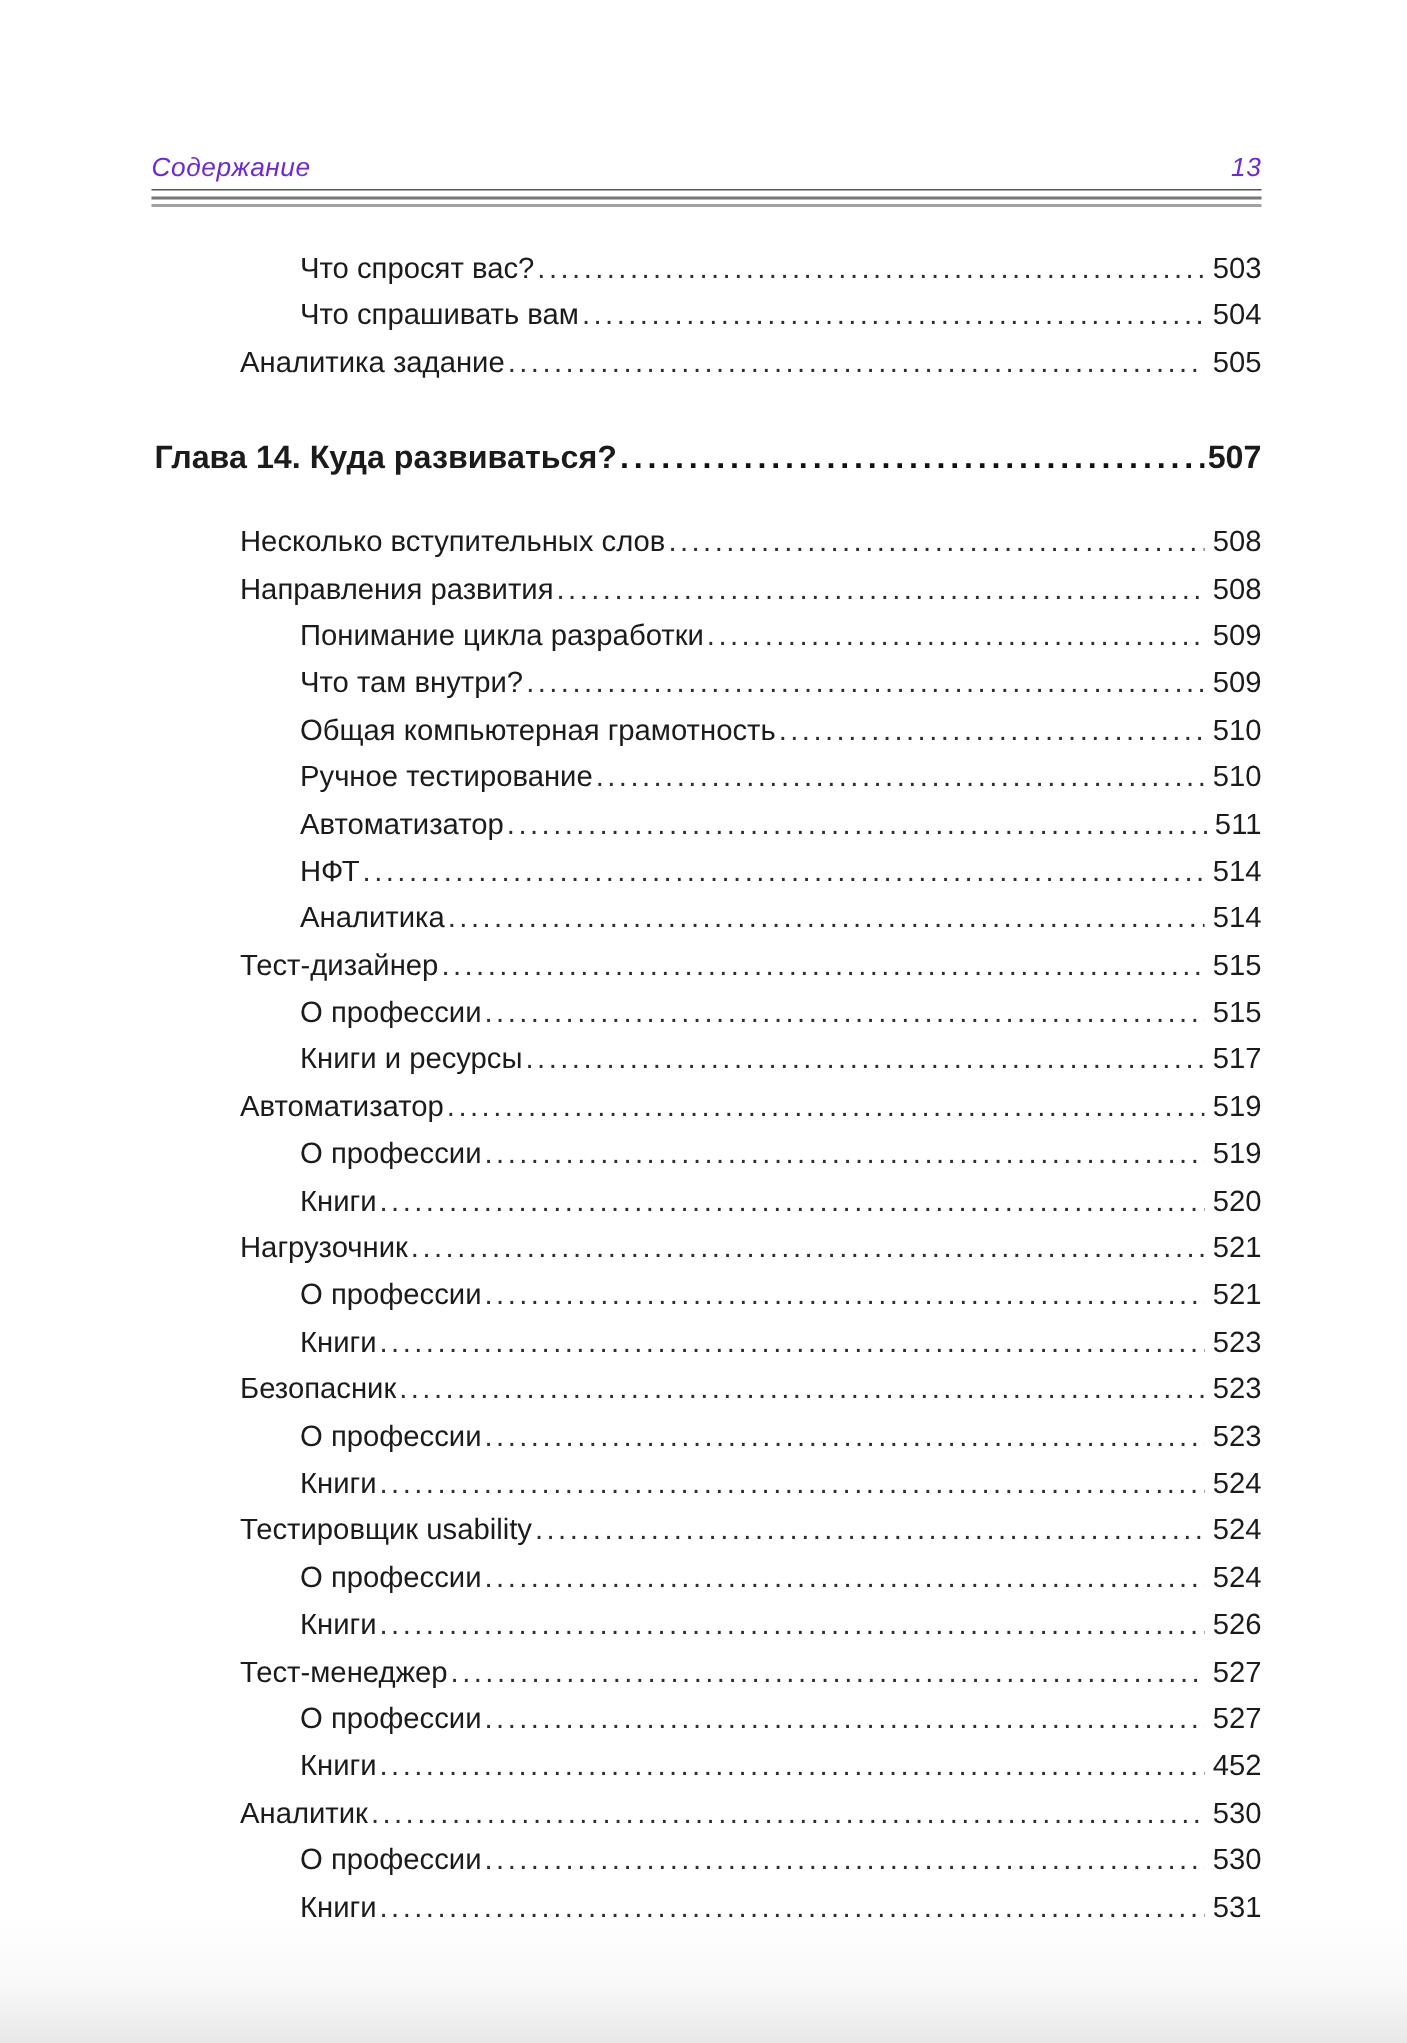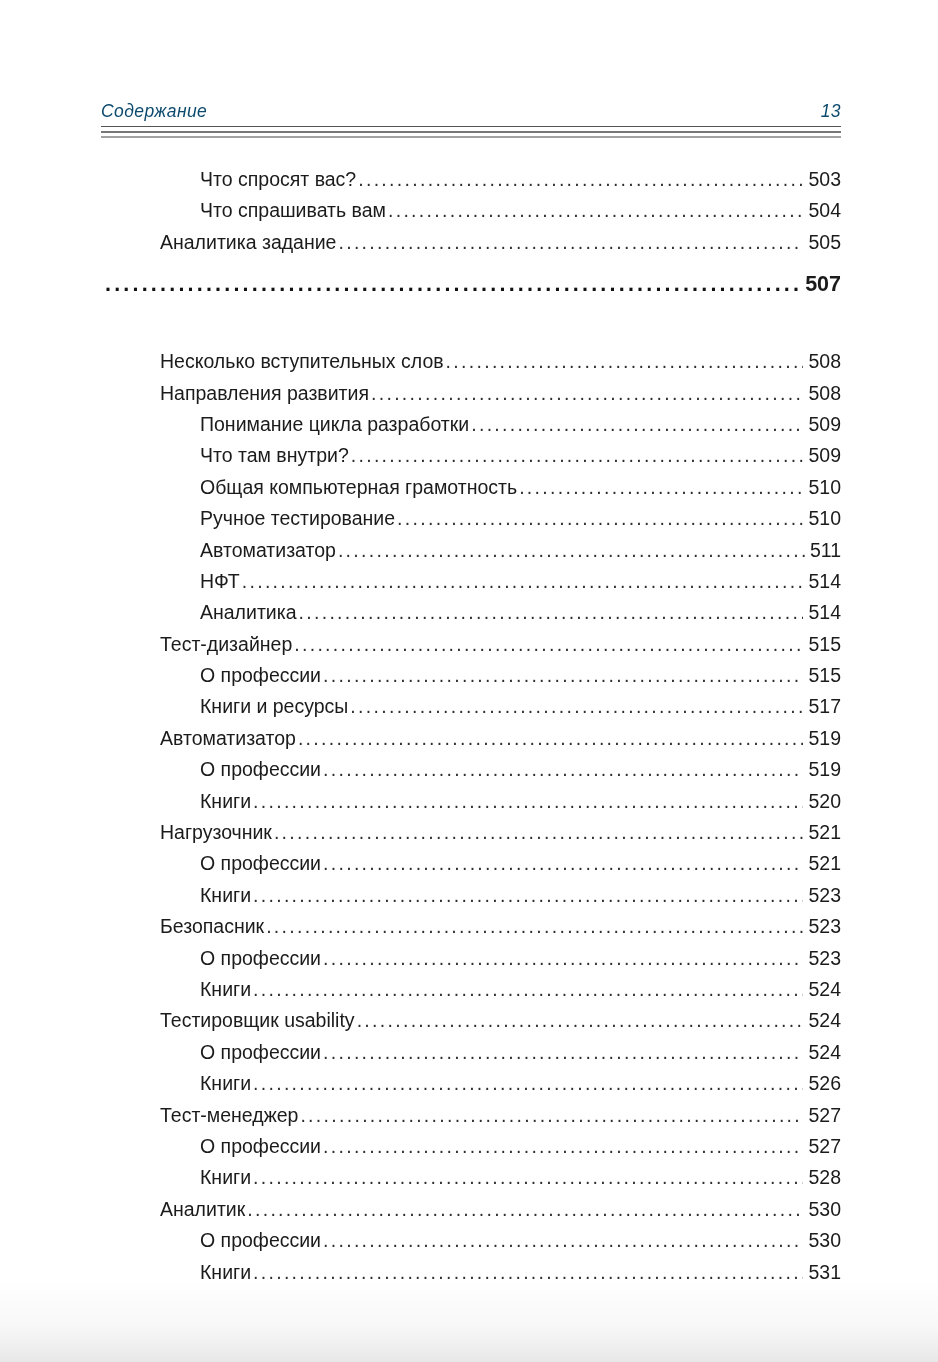--- a/index.html
+++ b/index.html
@@ -21,21 +21,21 @@
     left: 101px;
     top: 101px;
     width: 740px;
   }
   .running-header-row {
     display: flex;
     justify-content: space-between;
     align-items: baseline;
     font-style: italic;
     font-size: 17.5px;
-    color: #0c4a6e;
+    color: #6d28d9;
     letter-spacing: 0.4px;
     padding-bottom: 4px;
     border-bottom: 1px solid #555555;
     text-align: right;
   }
   .header-double-rule {
     margin-top: 4px;
     height: 3px;
     border-top: 2px solid #777777;
     border-bottom: 2px solid #a2a2a2;
@@ -120,20 +120,21 @@
       <span class="toc-label">Что спрашивать вам</span>
       <span class="toc-dots">........................................................................................................................................................................................................</span>
       <span class="toc-page">504</span>
     </div>
       <div class="toc-row level-1">
       <span class="toc-label">Аналитика задание</span>
       <span class="toc-dots">........................................................................................................................................................................................................</span>
       <span class="toc-page">505</span>
     </div>
       <div class="toc-row chapter">
+      <span class="toc-label">Глава 14. Куда развиваться?</span>
       <span class="toc-dots">........................................................................................................................................................................................................</span>
       <span class="toc-page">507</span>
     </div>
       <div class="toc-row level-1">
       <span class="toc-label">Несколько вступительных слов</span>
       <span class="toc-dots">........................................................................................................................................................................................................</span>
       <span class="toc-page">508</span>
     </div>
       <div class="toc-row level-1">
       <span class="toc-label">Направления развития</span>
@@ -256,21 +257,21 @@
       <span class="toc-page">527</span>
     </div>
       <div class="toc-row level-2">
       <span class="toc-label">О профессии</span>
       <span class="toc-dots">........................................................................................................................................................................................................</span>
       <span class="toc-page">527</span>
     </div>
       <div class="toc-row level-2">
       <span class="toc-label">Книги</span>
       <span class="toc-dots">........................................................................................................................................................................................................</span>
-      <span class="toc-page">528</span>
+      <span class="toc-page">452</span>
     </div>
       <div class="toc-row level-1">
       <span class="toc-label">Аналитик</span>
       <span class="toc-dots">........................................................................................................................................................................................................</span>
       <span class="toc-page">530</span>
     </div>
       <div class="toc-row level-2">
       <span class="toc-label">О профессии</span>
       <span class="toc-dots">........................................................................................................................................................................................................</span>
       <span class="toc-page">530</span>

